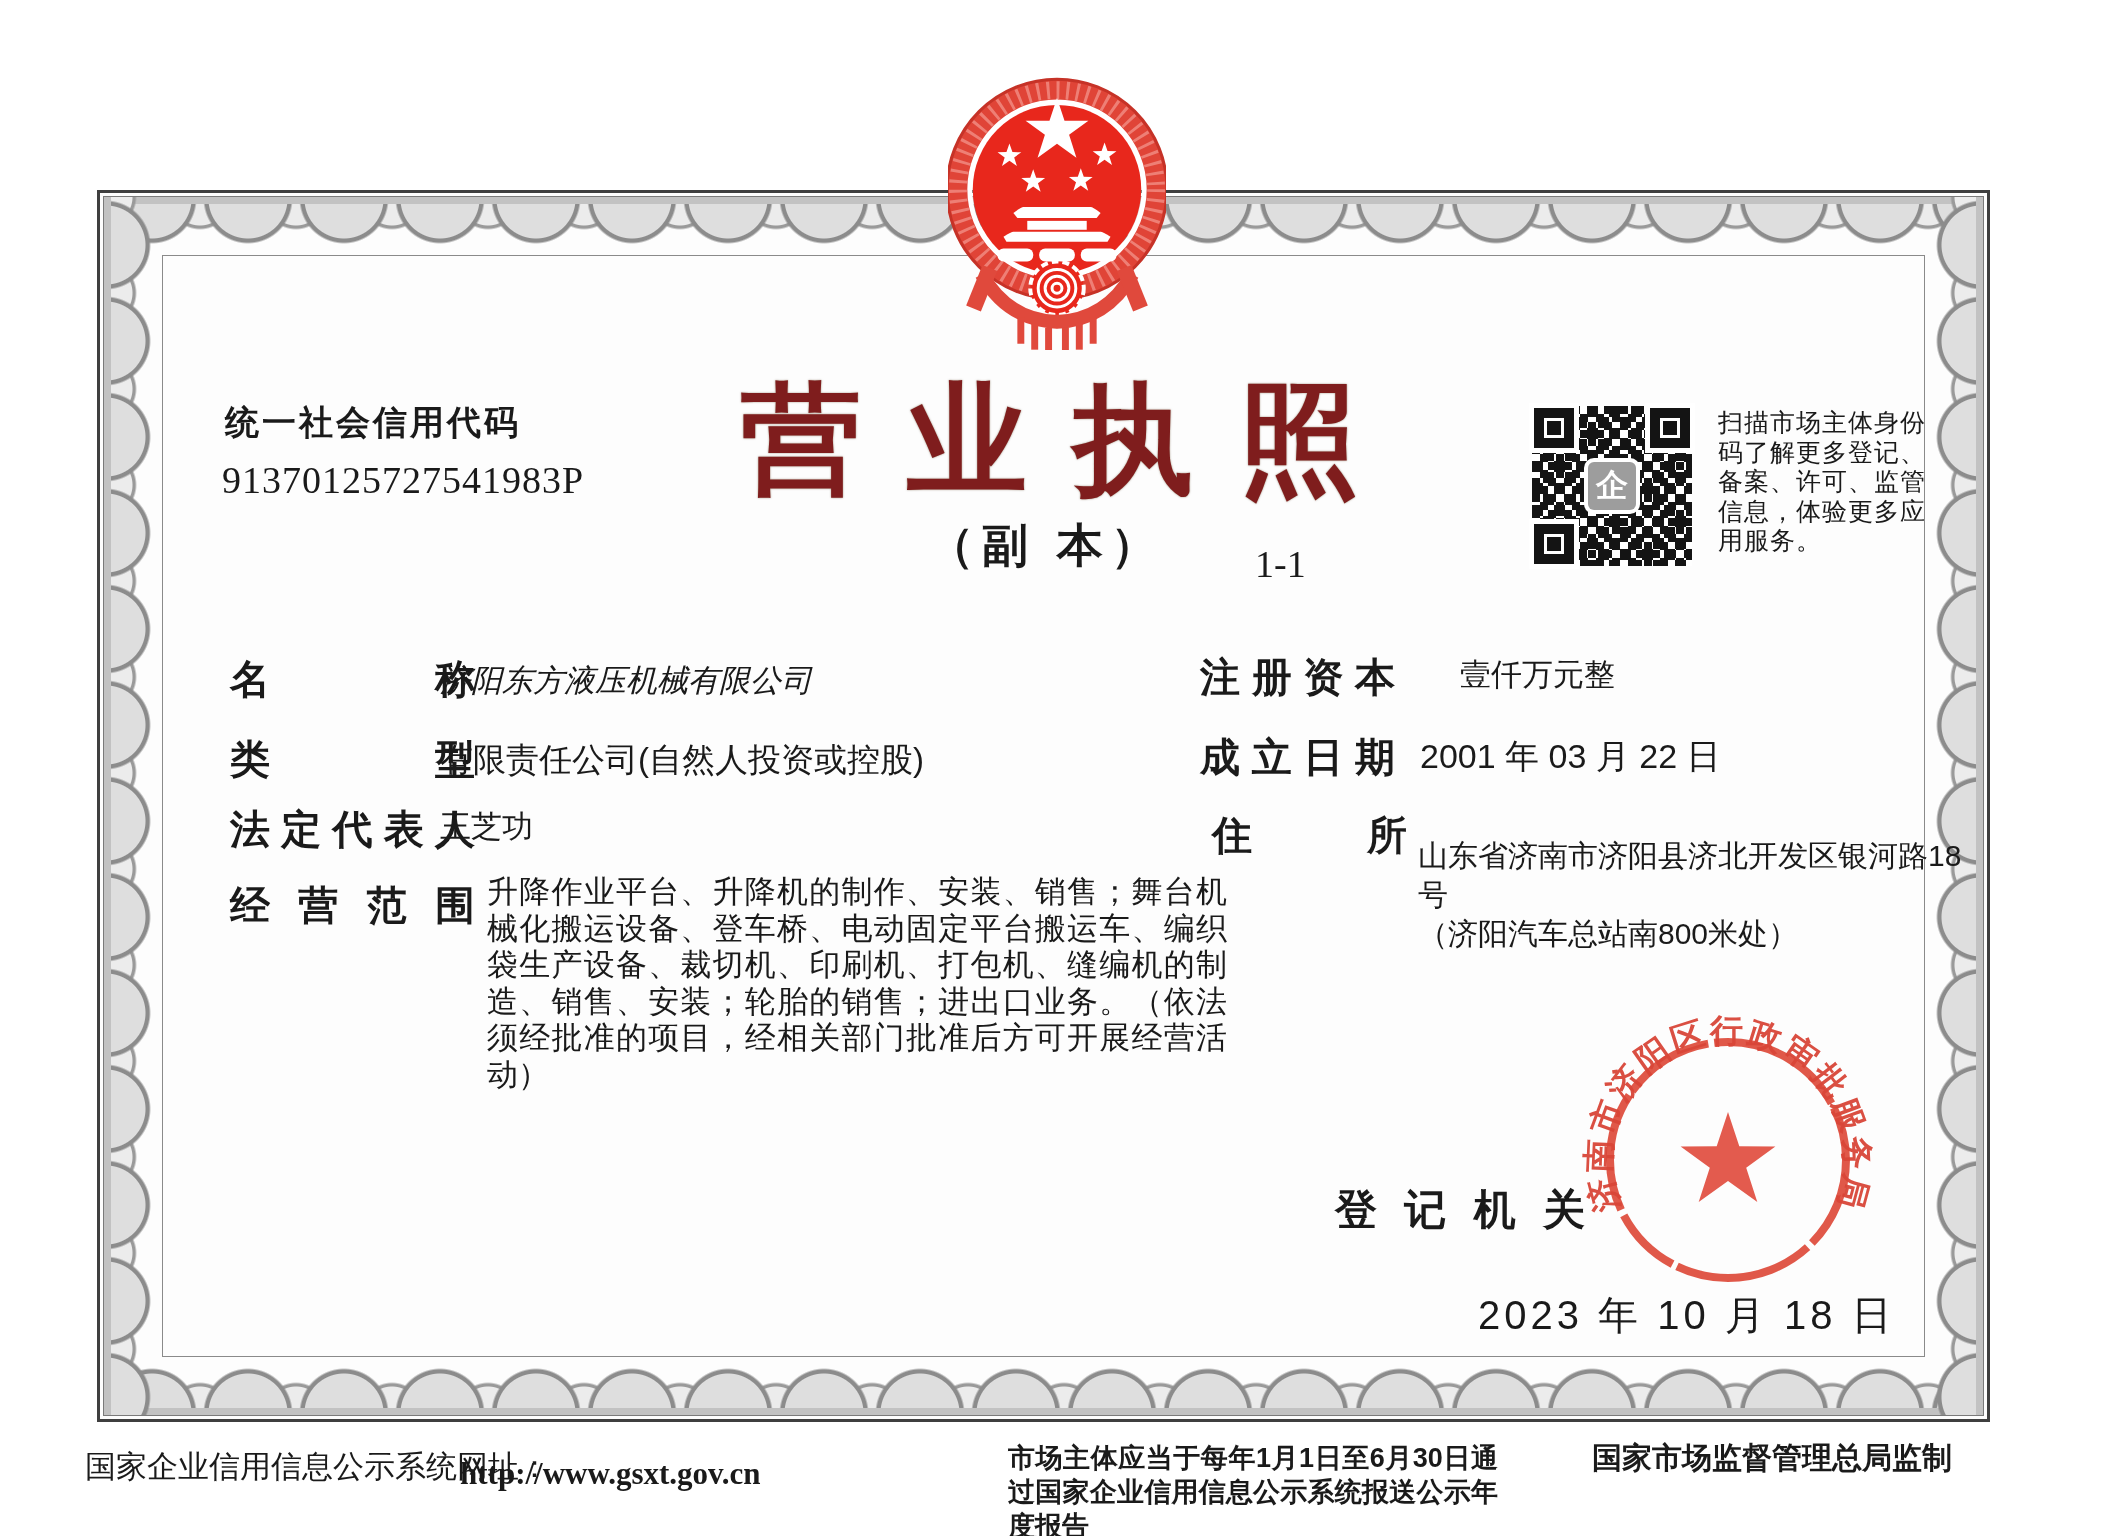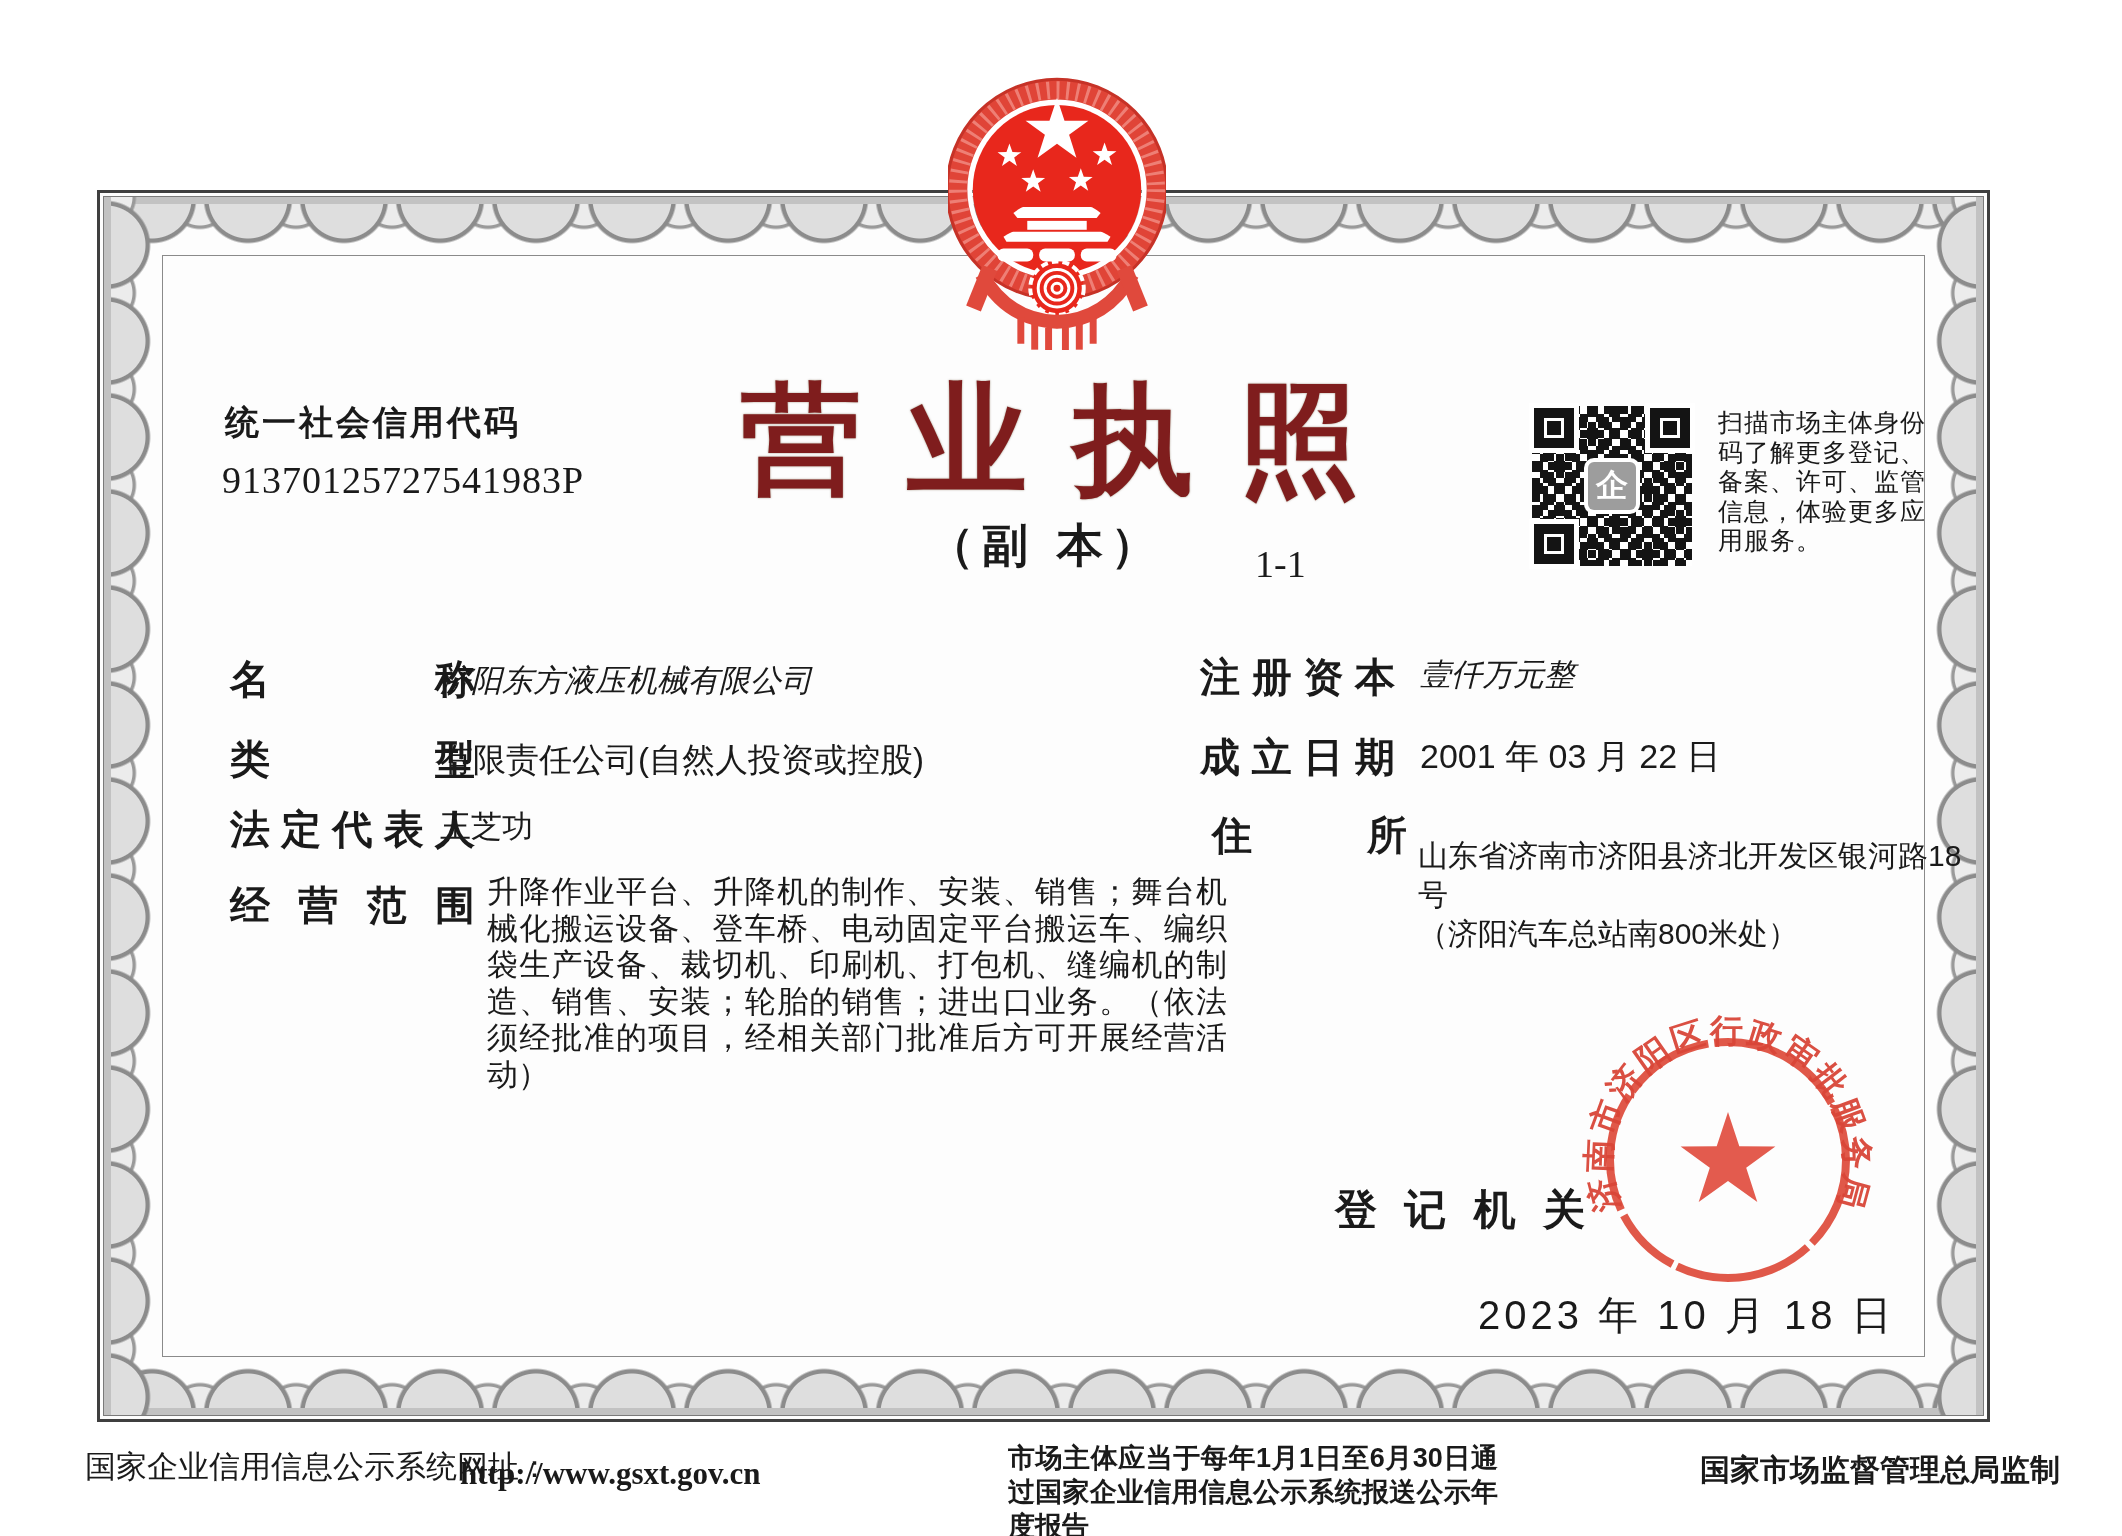--- a/index.html
+++ b/index.html
@@ -108,21 +108,21 @@
   .reg-label{left:1335px;top:1182px;width:250px;font-size:42px;font-weight:700;text-align:justify;text-align-last:justify;}
   .issue-date{left:1478px;top:1288px;font-size:40px;letter-spacing:4px;}
 
   
   .seal{left:1568px;top:1000px;width:320px;height:320px;}
 
   
   .foot-left{left:85px;top:1446px;font-size:31px;}
   .foot-url{left:460px;top:1456px;font-size:31px;font-weight:bold;font-family:"Liberation Serif","DejaVu Serif",serif;}
   .foot-center{left:1008px;top:1442px;width:490px;font-size:27px;font-weight:600;line-height:1.25;text-align:justify;}
-  .foot-right{left:1700px;top:1438px;font-size:30px;font-weight:600;margin-top:12px;}
+  .foot-right{left:1592px;top:1438px;font-size:30px;font-weight:600;}
 </style>
 </head>
 <body>
 
 <div class="frame">
   <div class="frame-mid">
     <div class="band band-top"></div>
     <div class="band band-bottom"></div>
     <div class="band band-left"></div>
     <div class="band band-right"></div>
@@ -195,21 +195,21 @@
 <div class="abs flabel flabel-l" style="top:732px;">类型</div>
 <div class="abs fvalue" style="left:440px;top:740px;font-size:33px;">有限责任公司(自然人投资或控股)</div>
 
 <div class="abs flabel flabel-l" style="top:802px;">法定代表人</div>
 <div class="abs fvalue" style="left:440px;top:808px;">王芝功</div>
 
 <div class="abs flabel flabel-l" style="top:878px;">经营范围</div>
 <div class="abs fvalue scope" style="left:440px;top:874px;margin-left:47px;">升降作业平台、升降机的制作、安装、销售；舞台机械化搬运设备、登车桥、电动固定平台搬运车、编织袋生产设备、裁切机、印刷机、打包机、缝编机的制造、销售、安装；轮胎的销售；进出口业务。（依法须经批准的项目，经相关部门批准后方可开展经营活动）</div>
 
 <div class="abs flabel flabel-r" style="top:650px;">注册资本</div>
-<div class="abs fvalue" style="left:1420px;top:656px;font-style:italic;">壹仟万元整</div>
+<div class="abs fvalue" style="left:1460px;top:656px;">壹仟万元整</div>
 
 <div class="abs flabel flabel-r" style="top:730px;">成立日期</div>
 <div class="abs fvalue" style="left:1420px;top:736px;font-size:34px;">2001 年 03 月 22 日</div>
 
 <div class="abs flabel flabel-r" style="top:808px;margin-left:12px;">住所</div>
 <div class="abs fvalue prewrap" style="left:1418px;top:836px;width:570px;font-size:30px;line-height:1.3;">山东省济南市济阳县济北开发区银河路18号
 （济阳汽车总站南800米处）</div>
 
 <div class="abs reg-label">登记机关</div>
 

